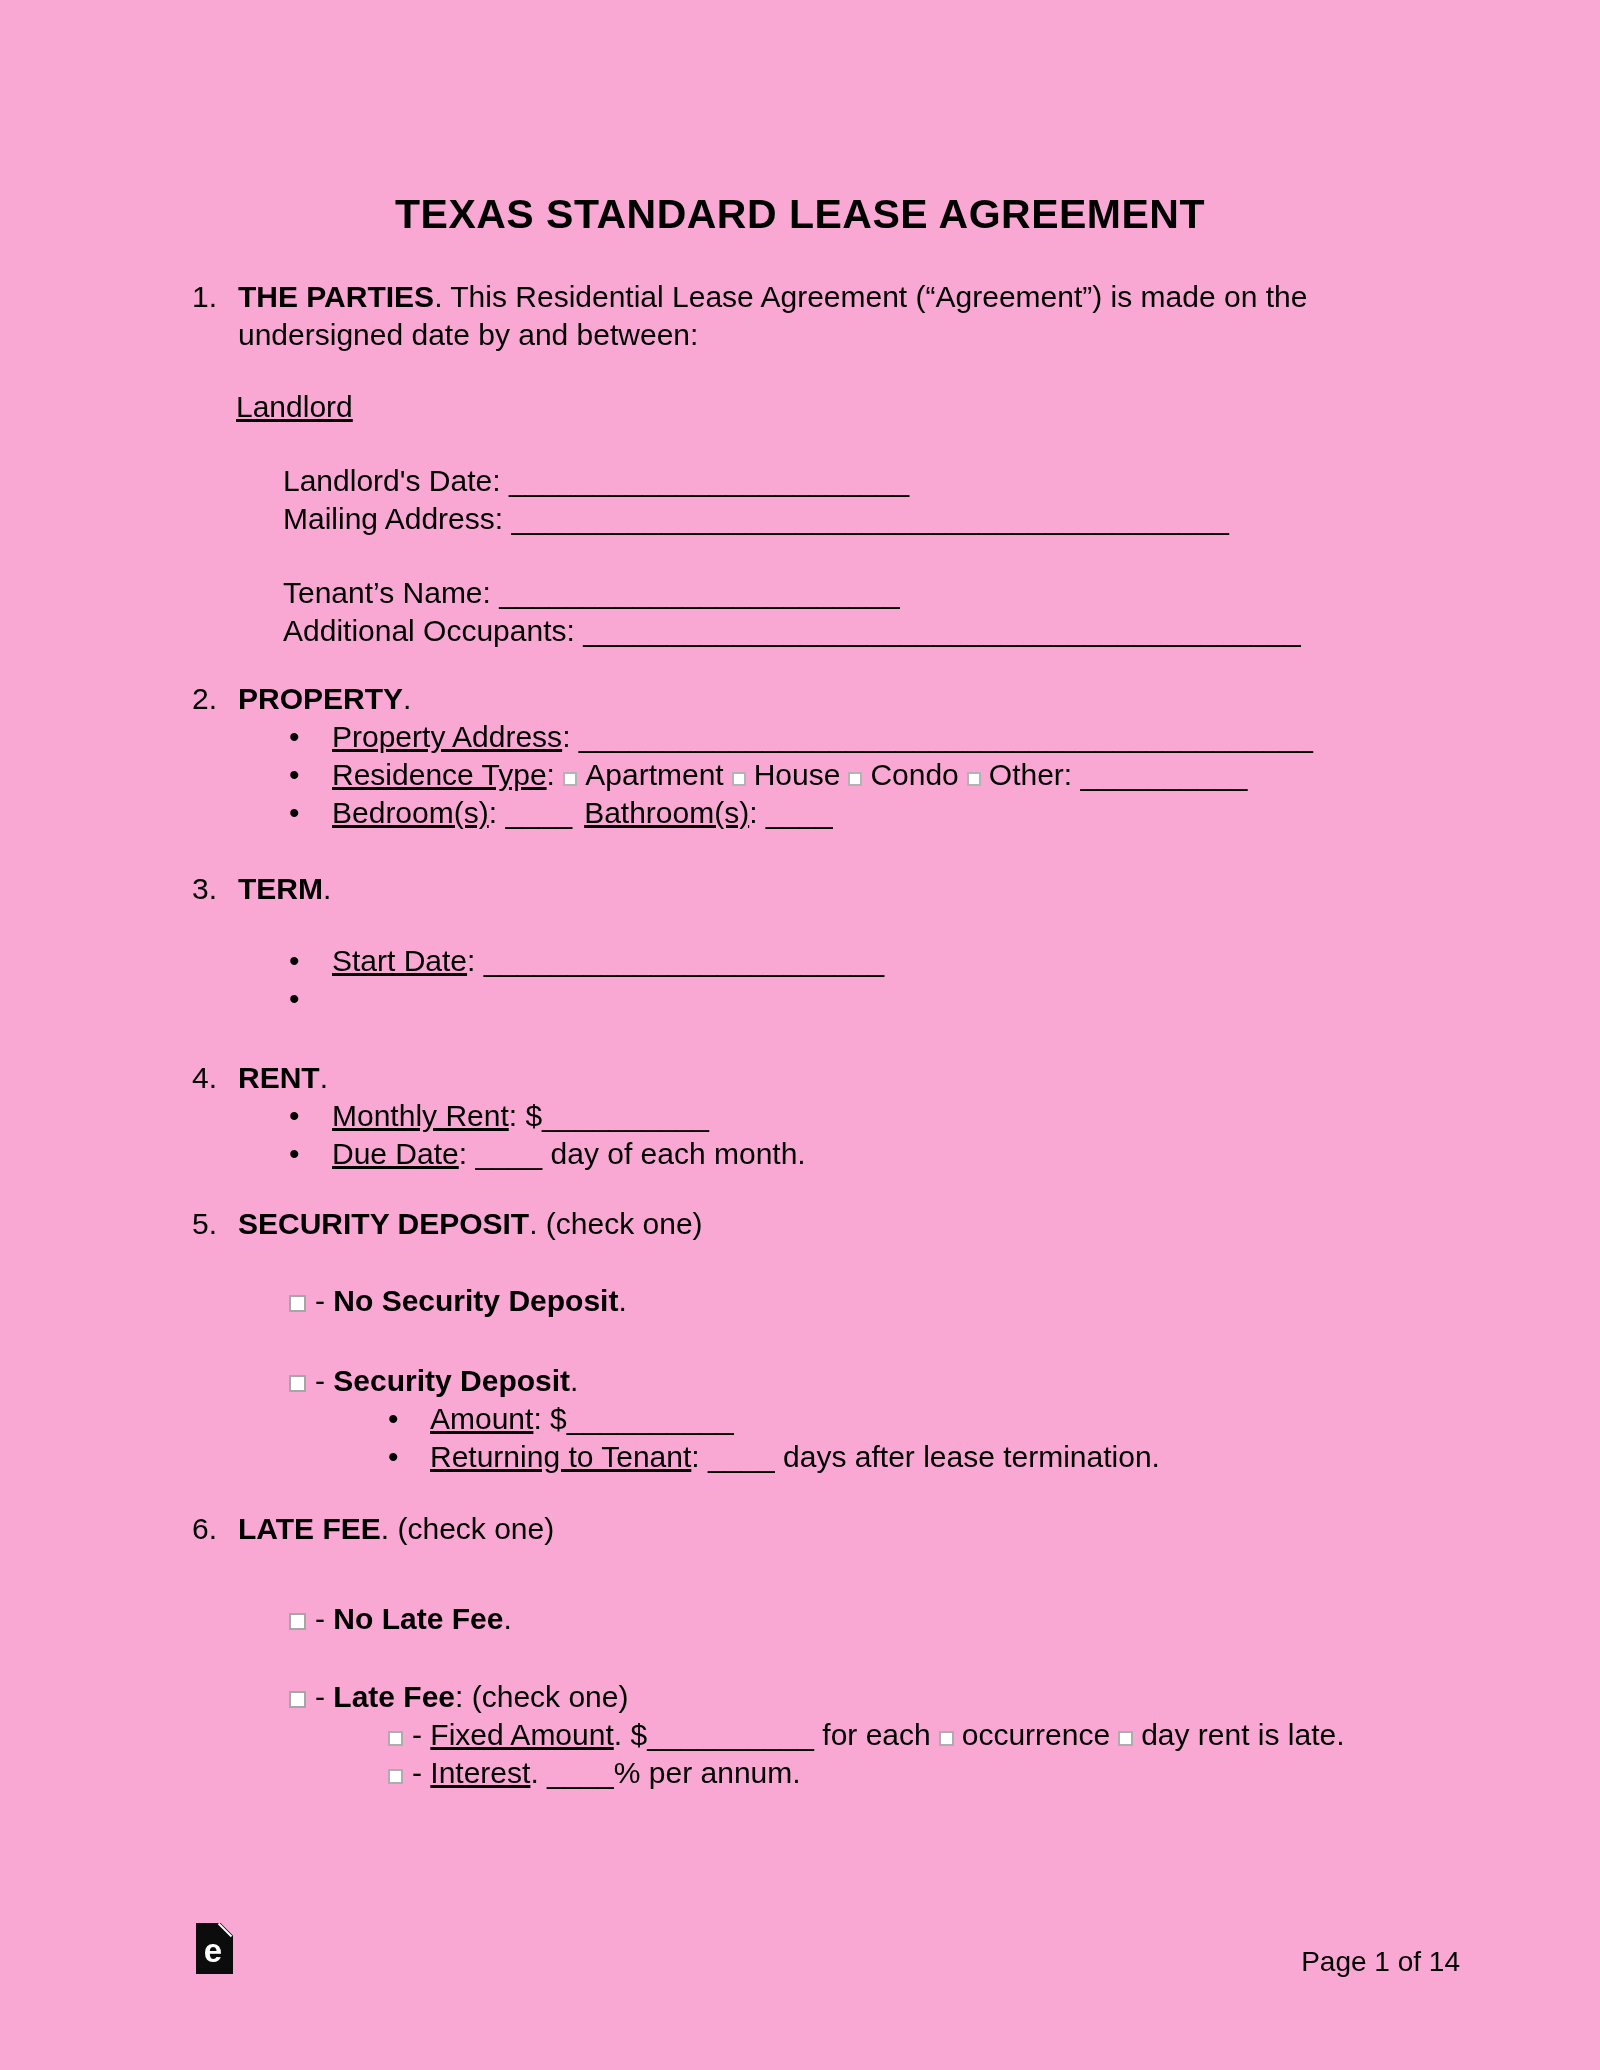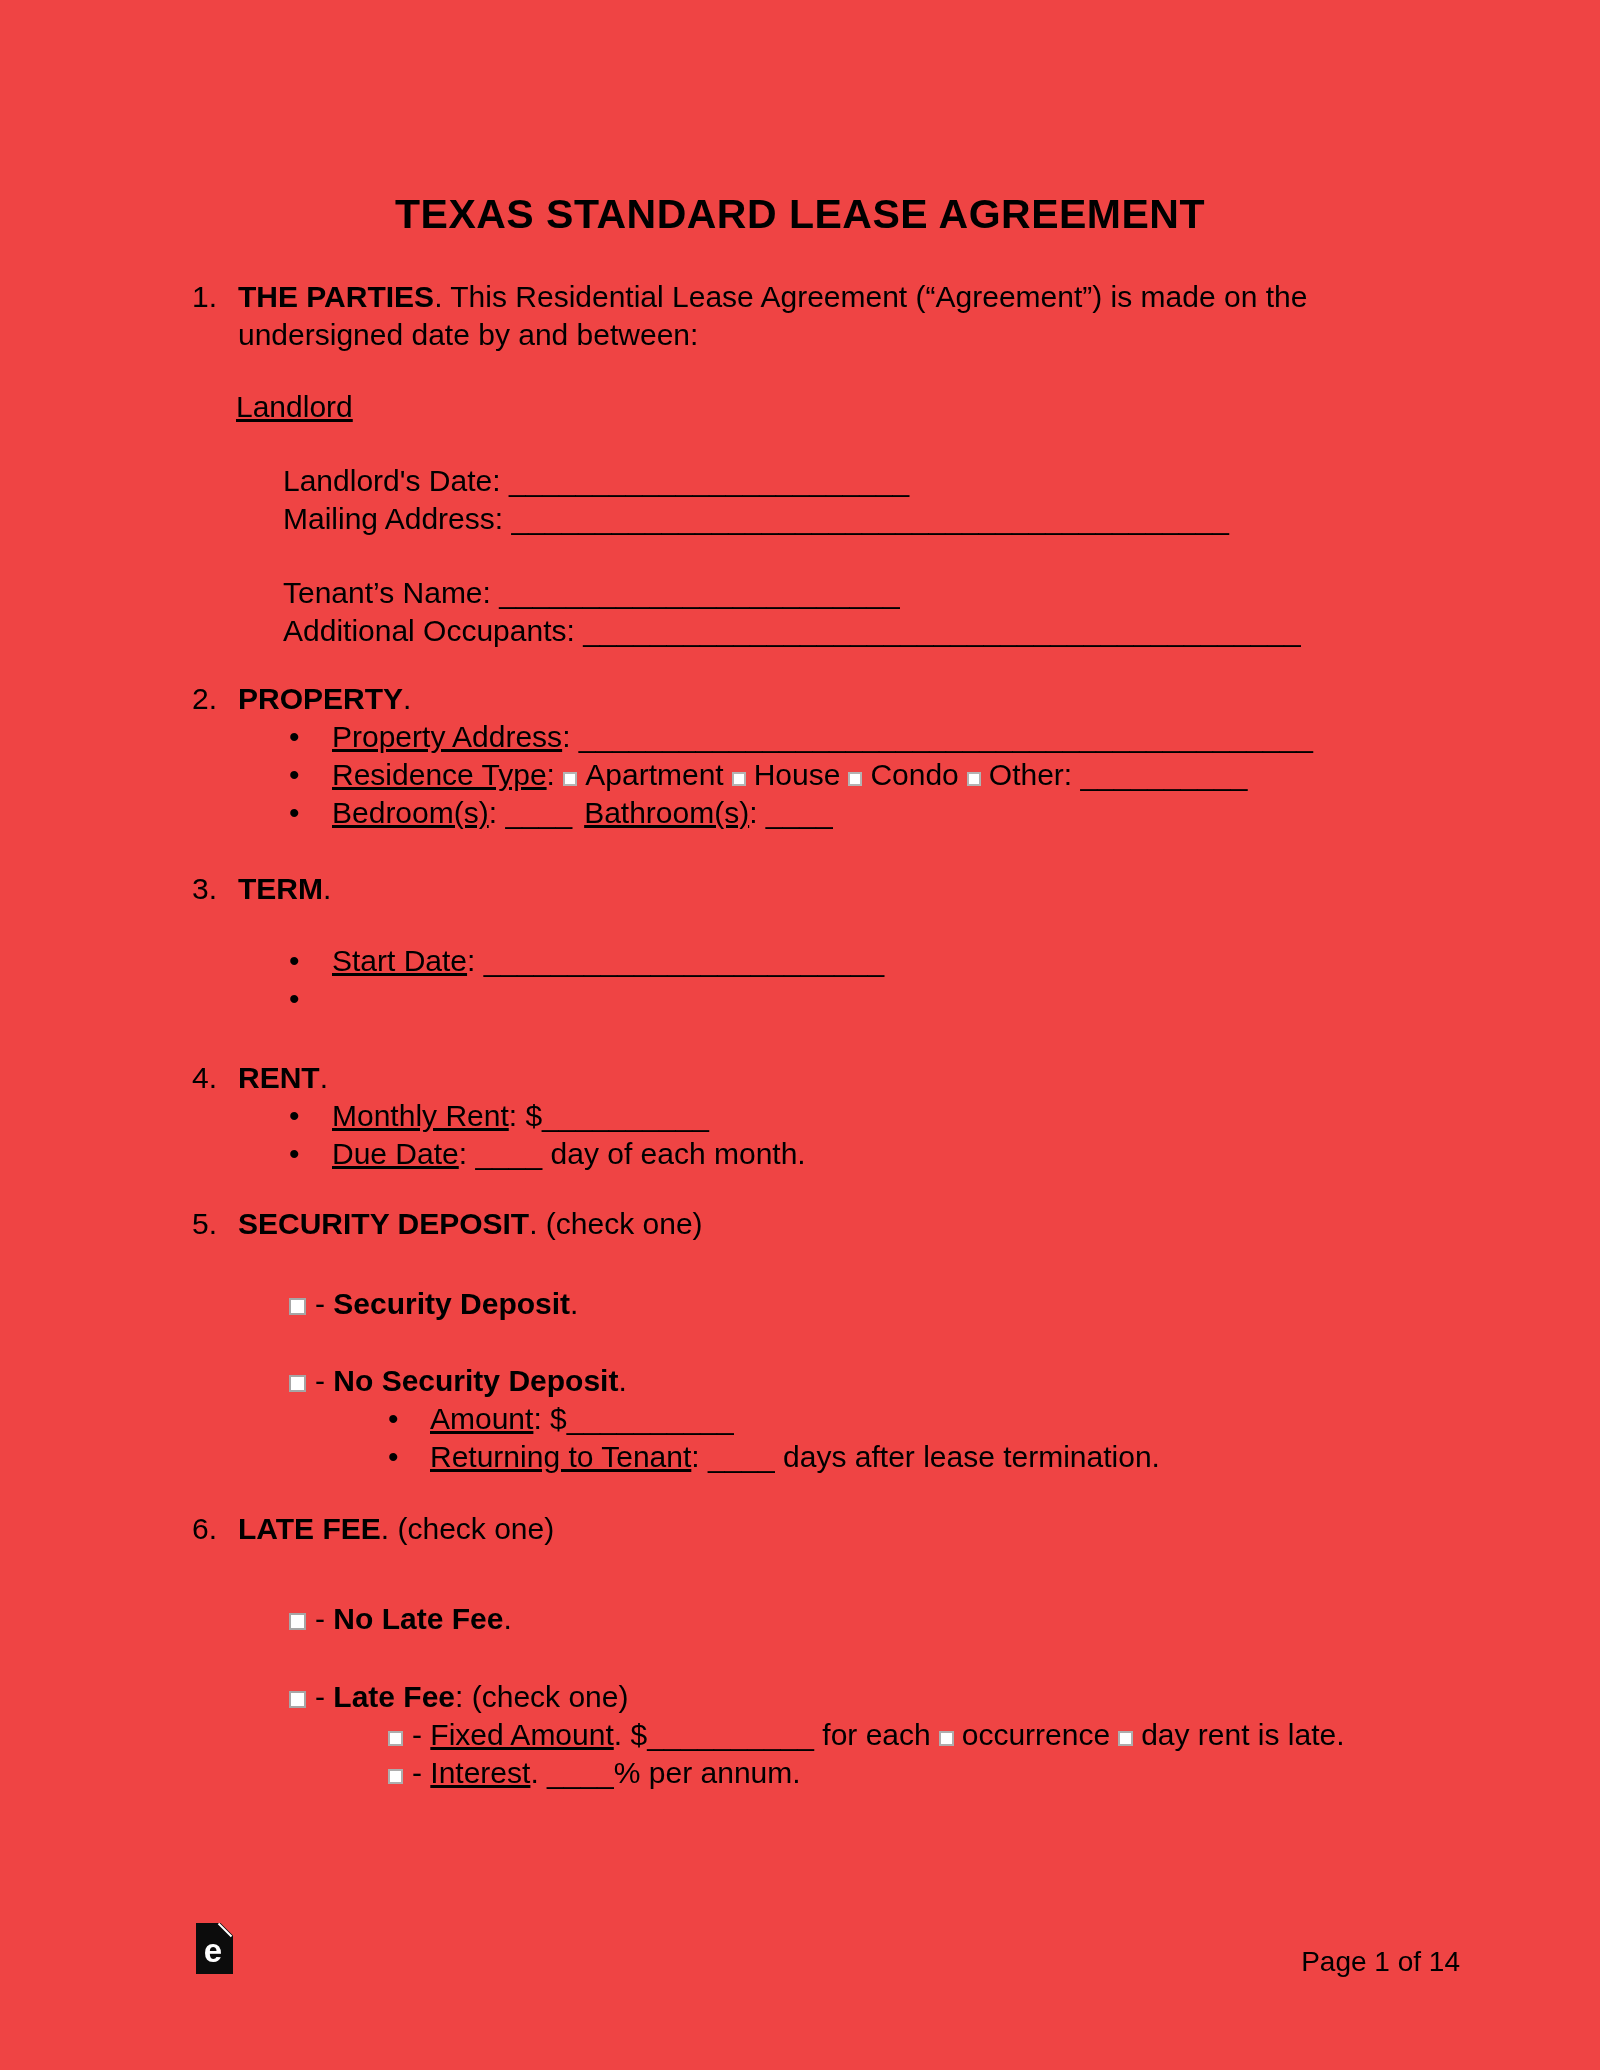--- a/index.html
+++ b/index.html
@@ -1,20 +1,20 @@
 <!DOCTYPE html>
 <html><head>
 <meta charset="utf-8">
 <style>
   html, body { margin: 0; padding: 0; background: #ffffff; }
   .page {
     position: relative;
     width: 1600px;
     height: 2070px;
-    background: #ef4444;
+    background: #f9a8d4;
     color: #000000;
     font-family: "Liberation Sans", "DejaVu Sans", sans-serif;
     font-size: 30px;
     line-height: 38px;
     overflow: hidden;
   }
   .title {
     margin: 192px 0 0 0;
     font-size: 41px;
     line-height: 44px;
@@ -154,25 +154,25 @@
     </div>
     <div class="bul1">
       <span class="mk">•</span>
       <span><span class="u">Due Date</span><span>: </span><span>____</span><span> day of each month.</span></span>
     </div>
 
     <div class="sec-head m-sec5">
       <span class="num">5.</span>
       <div><span class="h">SECURITY DEPOSIT</span><span>. (check one)</span></div>
     </div>
+    <div class="cbr1 m-cbns">
+      <span class="cb cb-lead"></span><span>- </span><span class="b">No Security Deposit</span><span>.</span>
+    </div>
     <div class="cbr1 m-cbsd">
       <span class="cb cb-lead"></span><span>- </span><span class="b">Security Deposit</span><span>.</span>
-    </div>
-    <div class="cbr1 m-cbns">
-      <span class="cb cb-lead"></span><span>- </span><span class="b">No Security Deposit</span><span>.</span>
     </div>
     <div class="bul2">
       <span class="mk">•</span>
       <span><span class="u">Amount</span><span>: $</span><span>__________</span></span>
     </div>
     <div class="bul2">
       <span class="mk">•</span>
       <span><span class="u">Returning to Tenant</span><span>: </span><span>____</span><span> days after lease termination.</span></span>
     </div>
 

